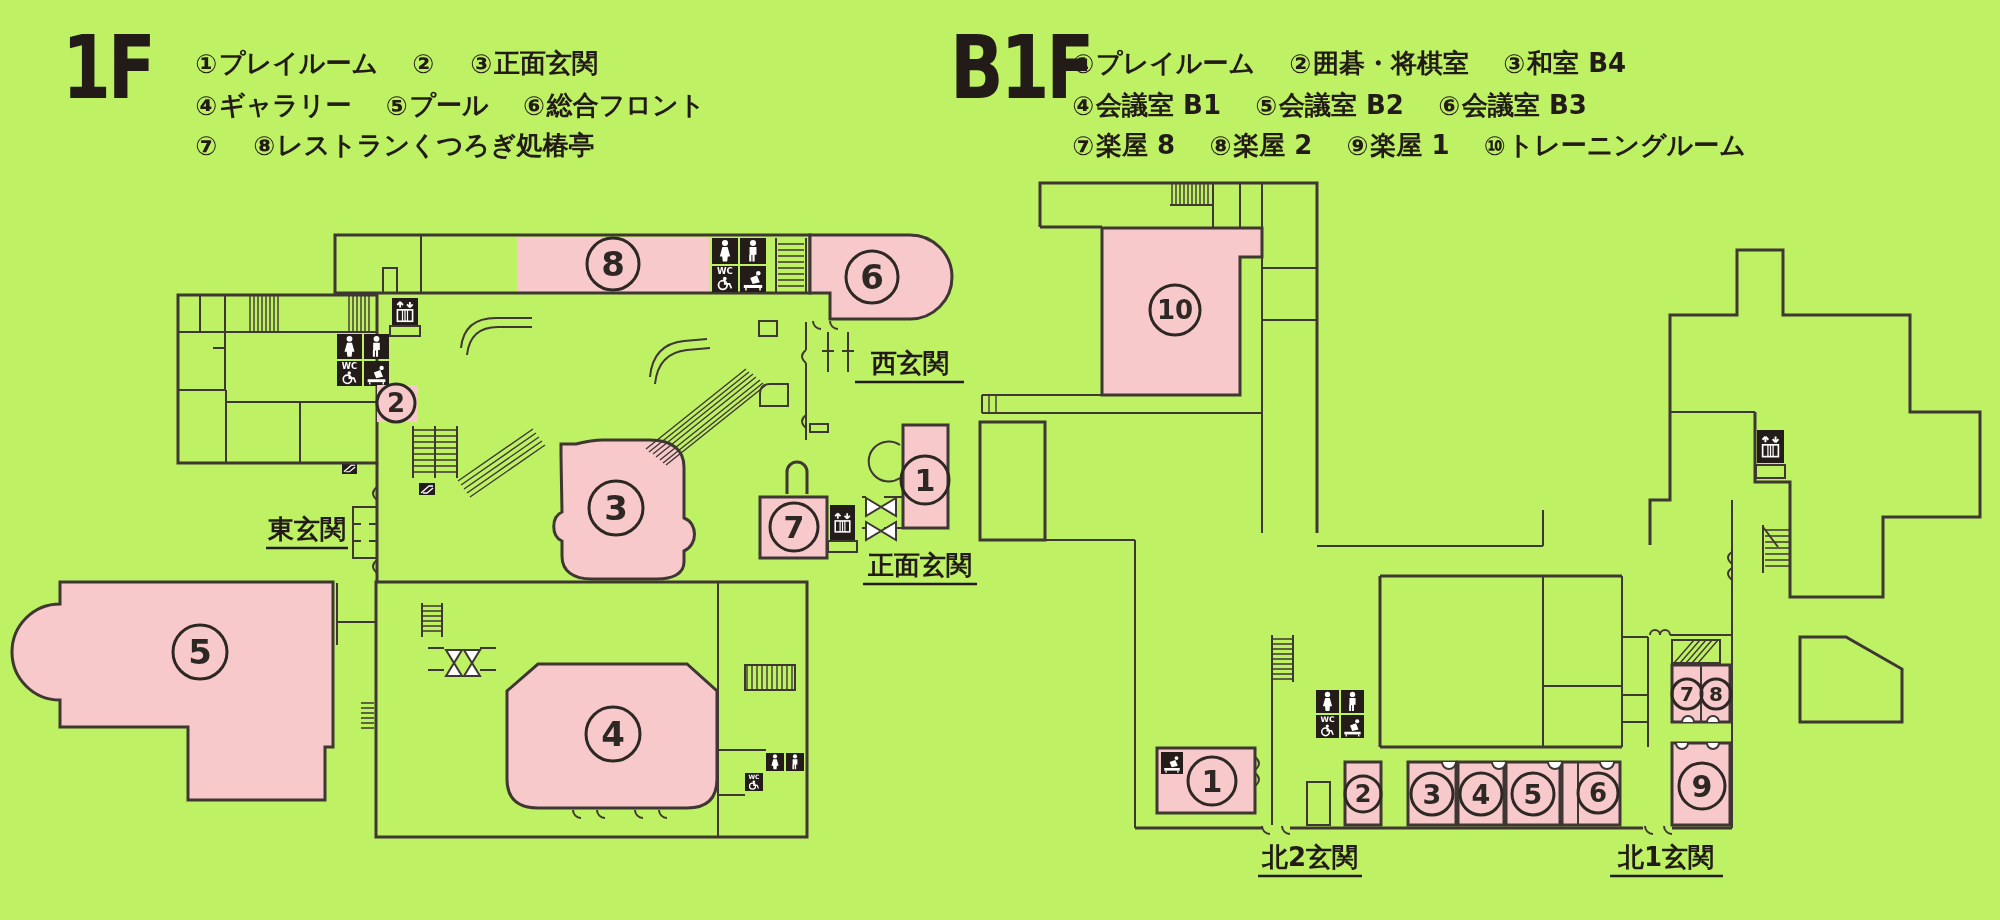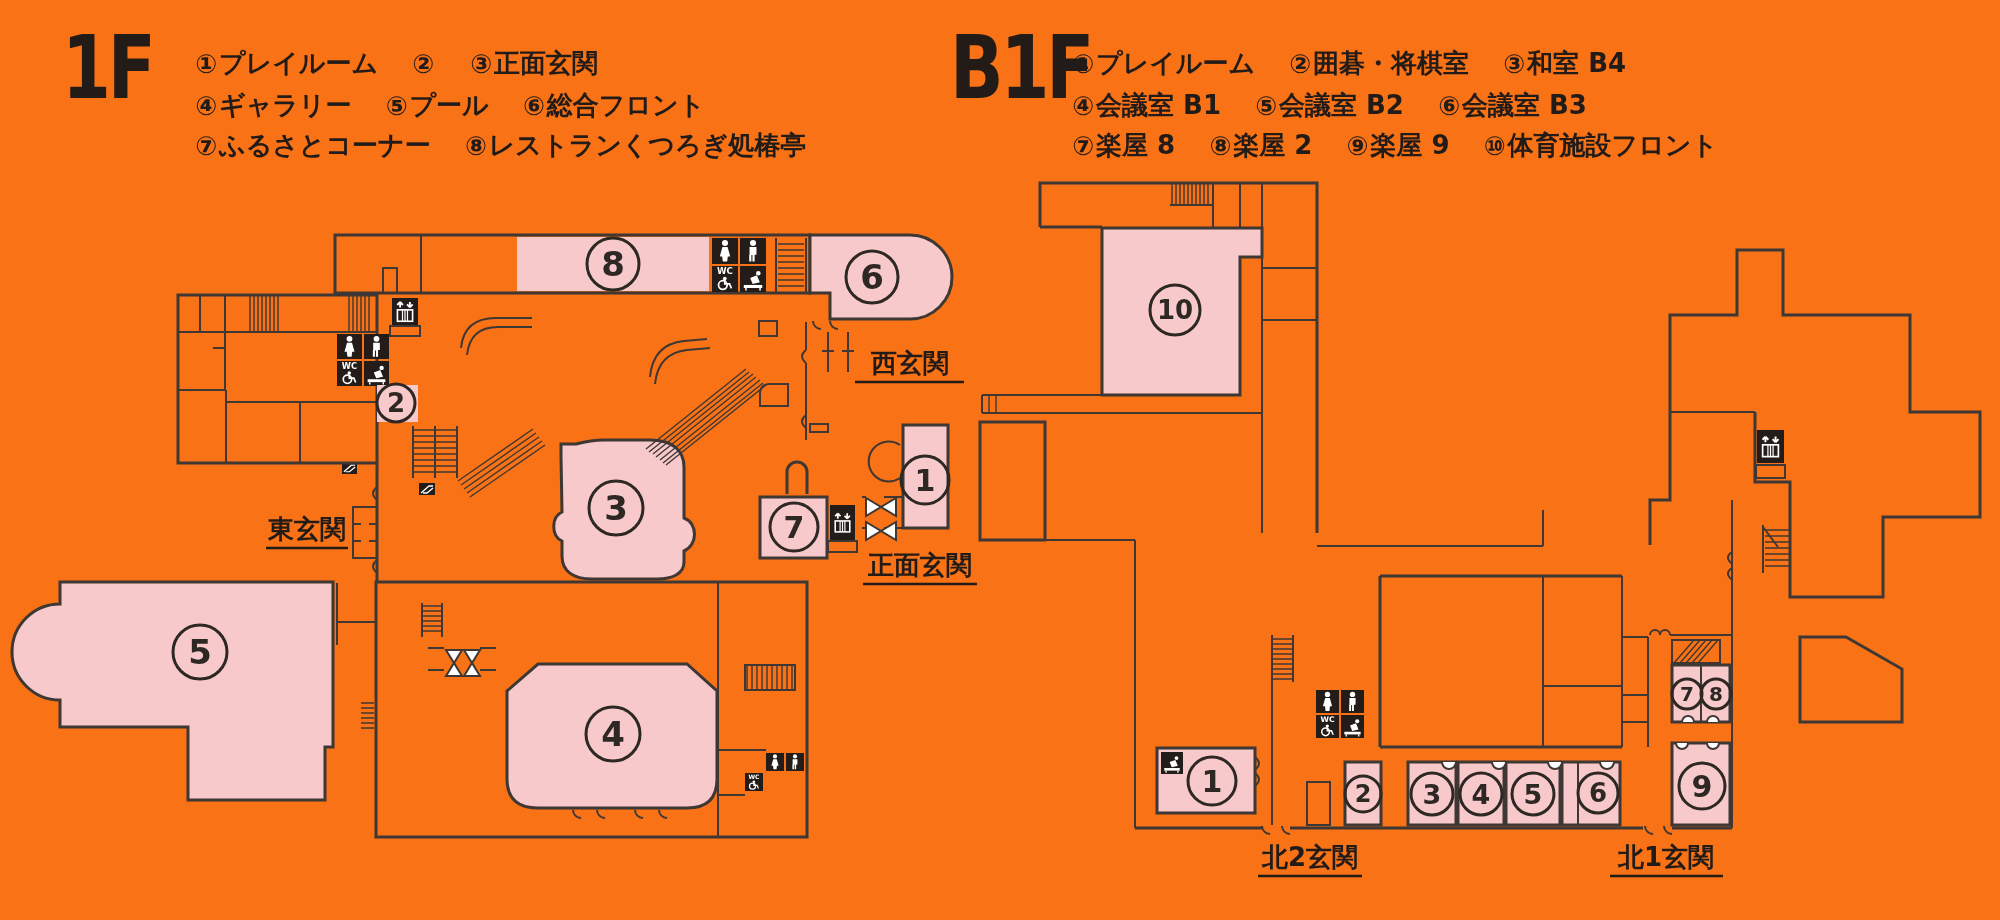--- a/index.html
+++ b/index.html
@@ -1,16 +1,16 @@
 <!DOCTYPE html>
 <html><head>
 <meta charset="utf-8">
 <style>
   html,body{margin:0;padding:0;background:#ffffff;}
-  #stage{position:relative;width:2000px;height:920px;background:#f97316;overflow:hidden;
+  #stage{position:relative;width:2000px;height:920px;background:#bef264;overflow:hidden;
          font-family:"DejaVu Sans","Liberation Sans",sans-serif;color:#221b18;}
   .floor-title{position:absolute;top:24px;font-size:88px;font-weight:900;letter-spacing:-4px;
                transform:scaleX(.8);transform-origin:left top;color:#221b18;line-height:1;}
   #t1f{left:62px;} #tb1f{left:950px;}
   .legend{position:absolute;display:flex;gap:34px;font-size:26px;font-weight:700;white-space:nowrap;}
   .legend .item{display:flex;align-items:center;}
   .legend .num{margin-right:2px;}
   .l1f{left:195px;} .lb1f{left:1072px;}
   .r1{top:46px;} .r2{top:88px;} .r3{top:128px;}
   svg{position:absolute;}
@@ -60,21 +60,20 @@
         <span>プール</span>
       </span>
     <span class="item">
         <span class="num">⑥</span>
         <span>総合フロント</span>
       </span>
   </div>
   <div class="legend l1f r3">
     <span class="item">
         <span class="num">⑦</span>
-        <span>ふるさとコーナー</span>
       </span>
     <span class="item">
         <span class="num">⑧</span>
         <span>レストランくつろぎ処椿亭</span>
       </span>
   </div>
 
   <div class="legend lb1f r1">
     <span class="item">
         <span class="num">①</span>
@@ -107,25 +106,25 @@
     <span class="item">
         <span class="num">⑦</span>
         <span>楽屋 8</span>
       </span>
     <span class="item">
         <span class="num">⑧</span>
         <span>楽屋 2</span>
       </span>
     <span class="item">
         <span class="num">⑨</span>
-        <span>楽屋 9</span>
+        <span>楽屋 1</span>
       </span>
     <span class="item">
         <span class="num">⑩</span>
-        <span>体育施設フロント</span>
+        <span>トレーニングルーム</span>
       </span>
   </div>
 
   <svg width="0" height="0" style="position:absolute" aria-hidden="true">
     <defs>
       <symbol id="sym-man" viewBox="0 0 24 24">
         <circle cx="12" cy="4.6" r="2.8" fill="#fff"></circle>
         <path d="M8.8 8.4 h6.4 v7 h-1.7 v6.4 h-2 v-6 h-1 v6 h-2 v-6.4 H8.8 z" fill="#fff"></path>
       </symbol>
       <symbol id="sym-woman" viewBox="0 0 24 24">

